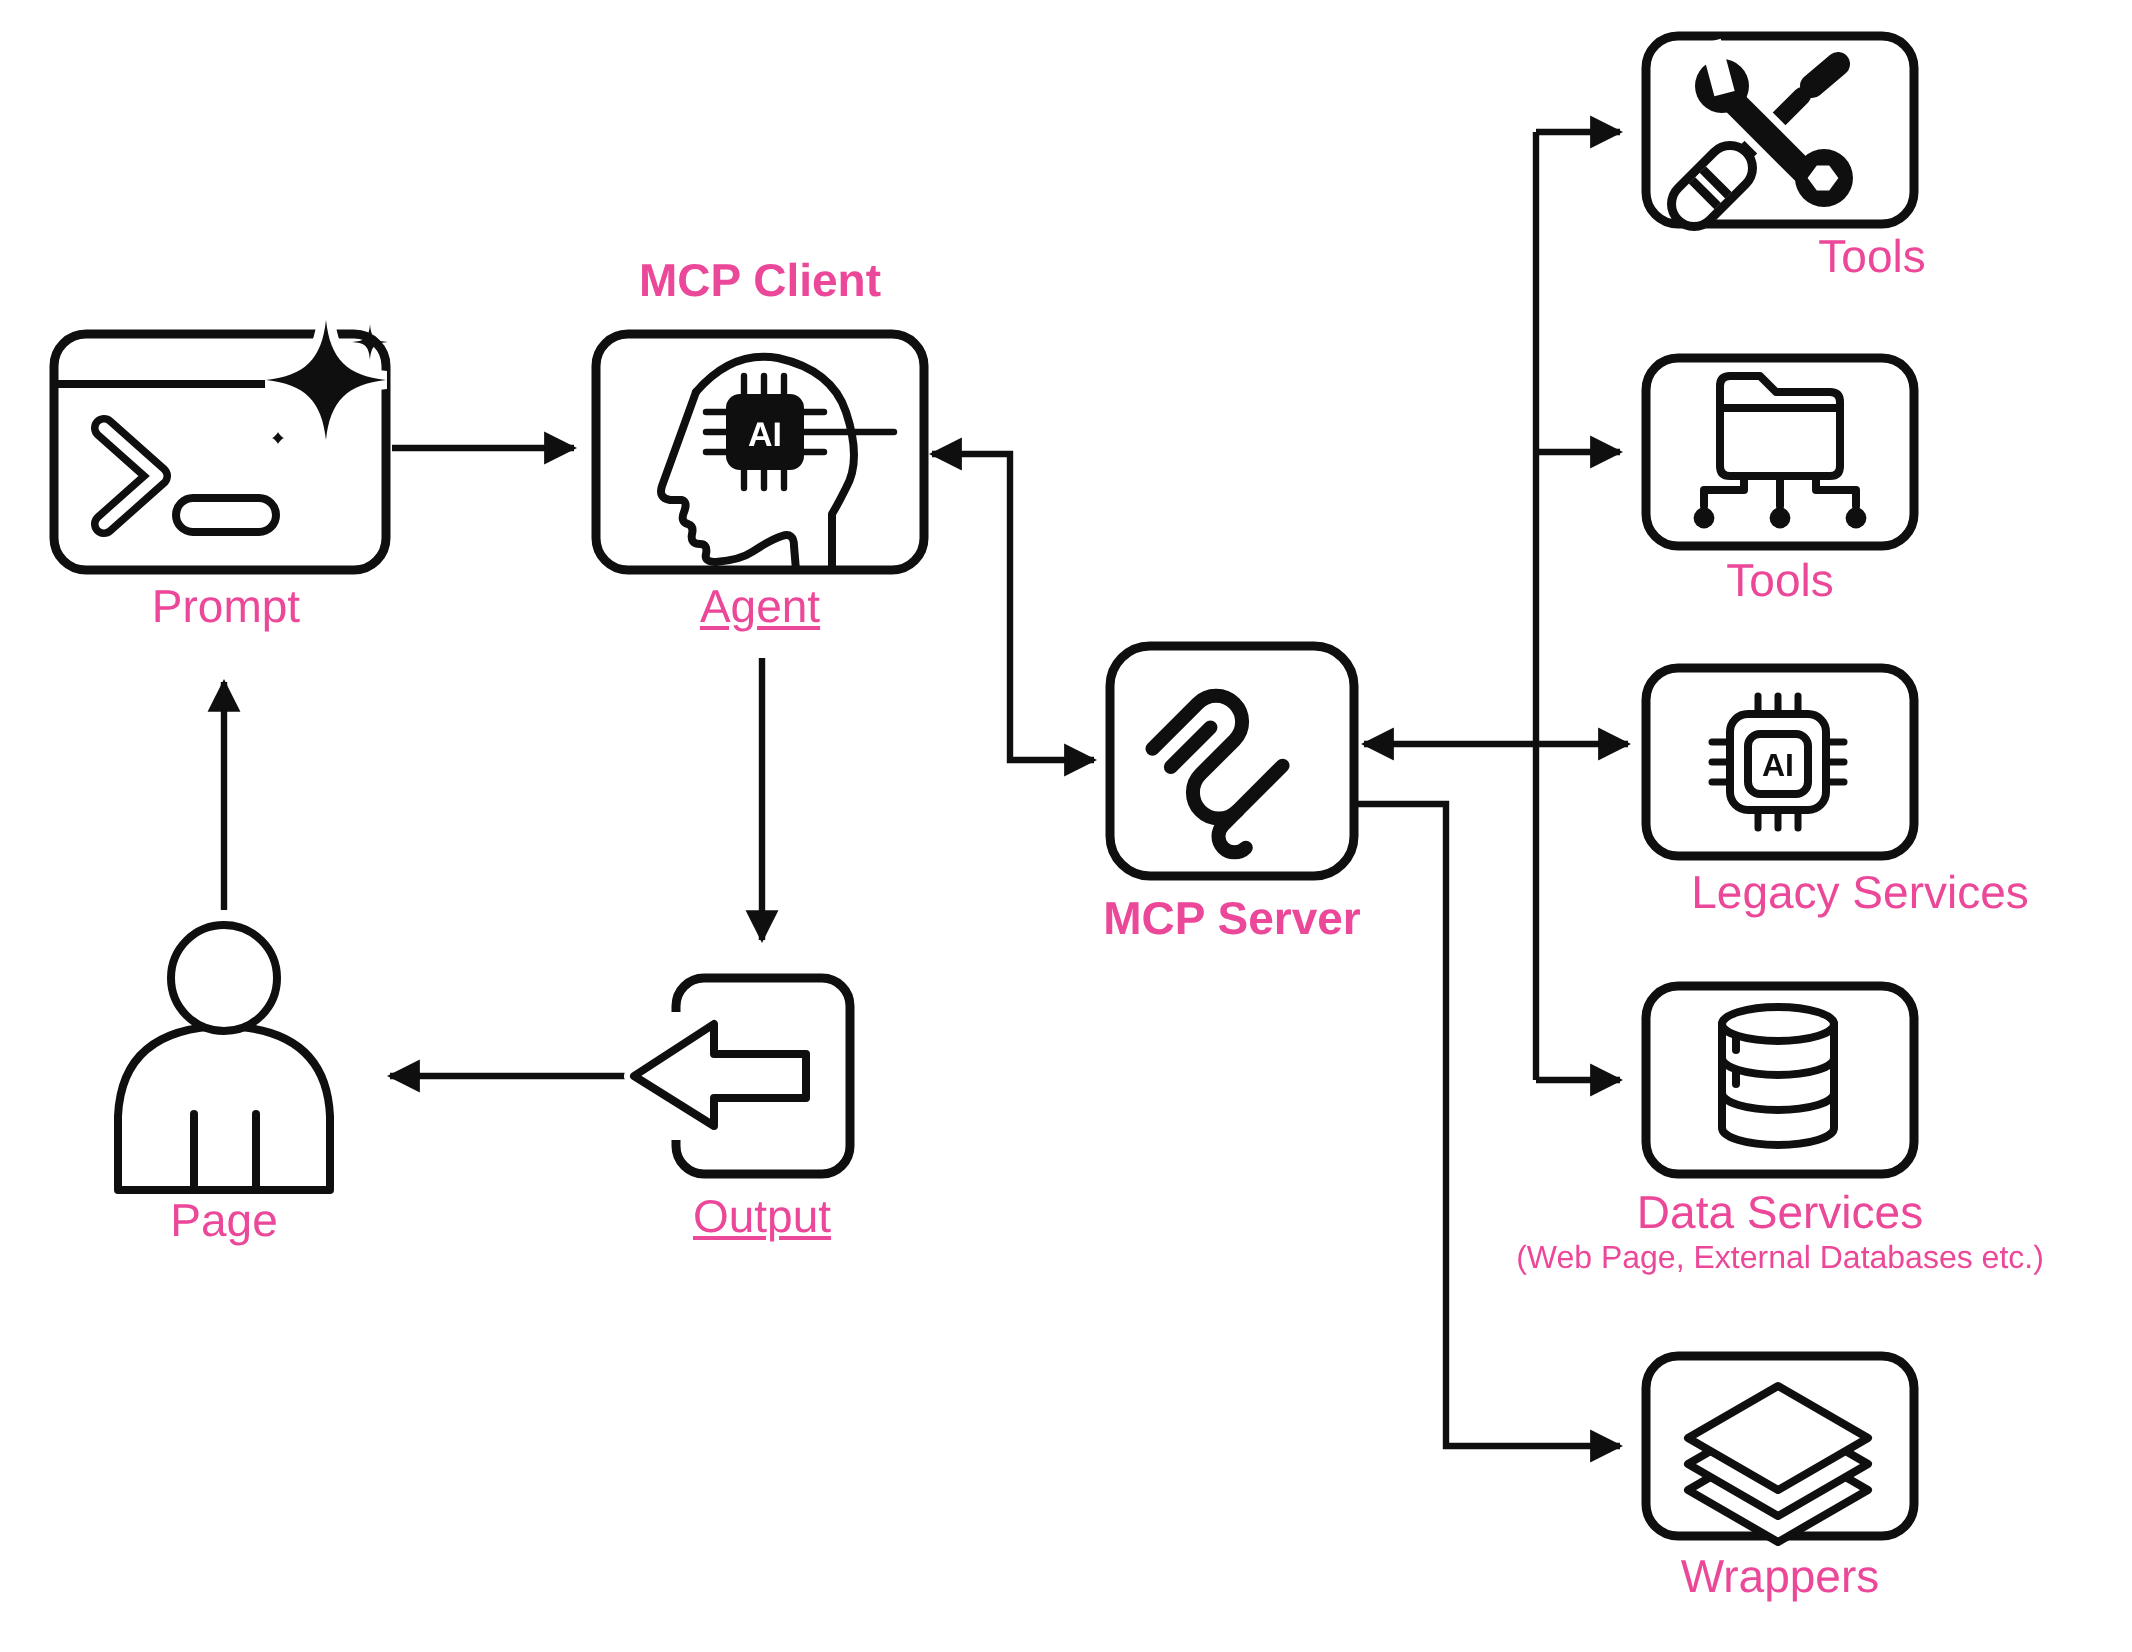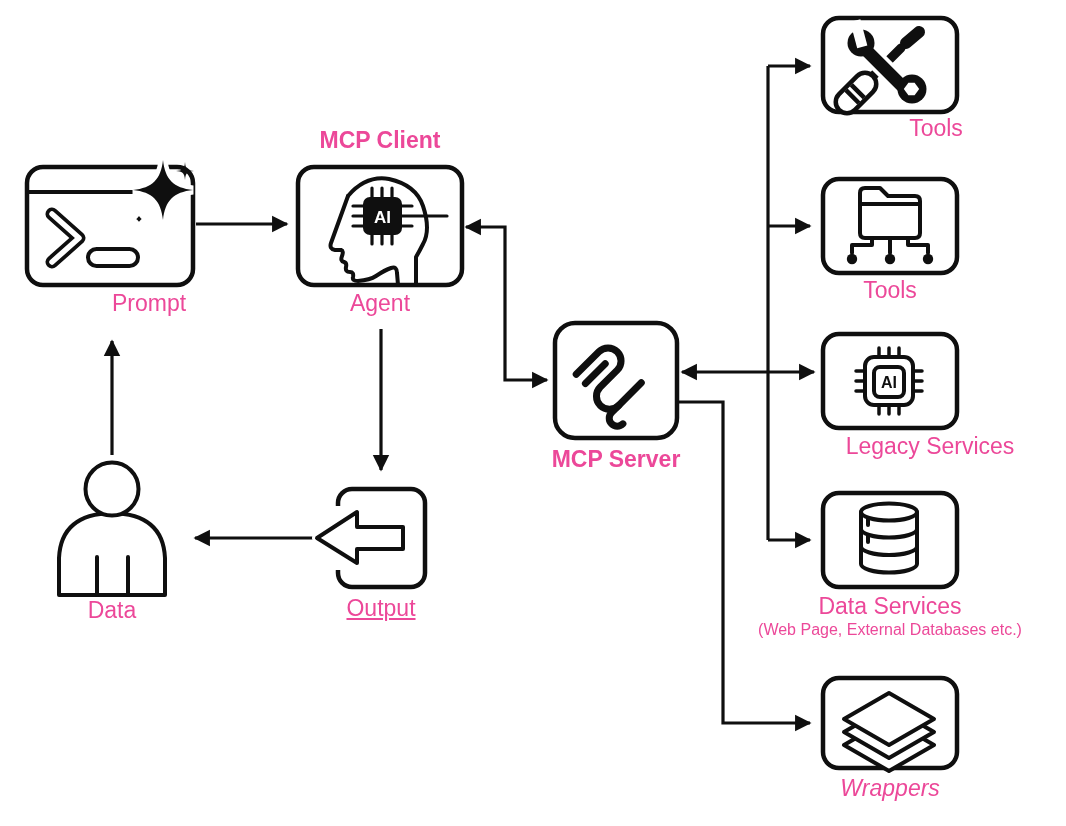--- a/index.html
+++ b/index.html
@@ -182,24 +182,24 @@
     <rect class="bx" x="823" y="678" width="134" height="90" rx="16"></rect>
     <g>
       <path class="icw" d="M889,719 L934,745 L889,771 L844,745 Z" stroke-width="4.5"></path>
       <path class="icw" d="M889,706 L934,732 L889,758 L844,732 Z" stroke-width="4.5"></path>
       <path class="icw" d="M889,693 L934,719 L889,745 L844,719 Z" stroke-width="4.5"></path>
     </g>
   </g>
 </svg>
 
 <div class="lbl bold" style="left:380px; top:127px;">MCP Client</div>
-<div class="lbl" style="left:113px; top:290px;margin-left:36px;">Prompt</div>
-<div class="lbl" style="left:380px; top:290px;">Agent</div>
+<div class="lbl" style="left:113px; top:290px;">Prompt</div>
+<div class="lbl" style="left:380px; top:290px;text-decoration:underline;">Agent</div>
 <div class="lbl bold" style="left:616px; top:446px;text-align:right;">MCP Server</div>
-<div class="lbl" style="left:112px; top:597px;">Data</div>
+<div class="lbl" style="left:112px; top:597px;">Page</div>
 <div class="lbl" style="left:381px; top:595px;text-decoration:underline;">Output</div>
 <div class="lbl" style="left:936px; top:115px;">Tools</div>
 <div class="lbl" style="left:890px; top:277px;">Tools</div>
 <div class="lbl" style="left:890px; top:433px;margin-left:40px;">Legacy Services</div>
 <div class="lbl sub" style="left:890px; top:621px;">(Web Page, External Databases etc.)</div>
 <div class="lbl" style="left:890px; top:593px;">Data Services</div>
-<div class="lbl" style="left:890px; top:775px;font-style:italic;">Wrappers</div>
+<div class="lbl" style="left:890px; top:775px;">Wrappers</div>
 </div>
 
 </body></html>

